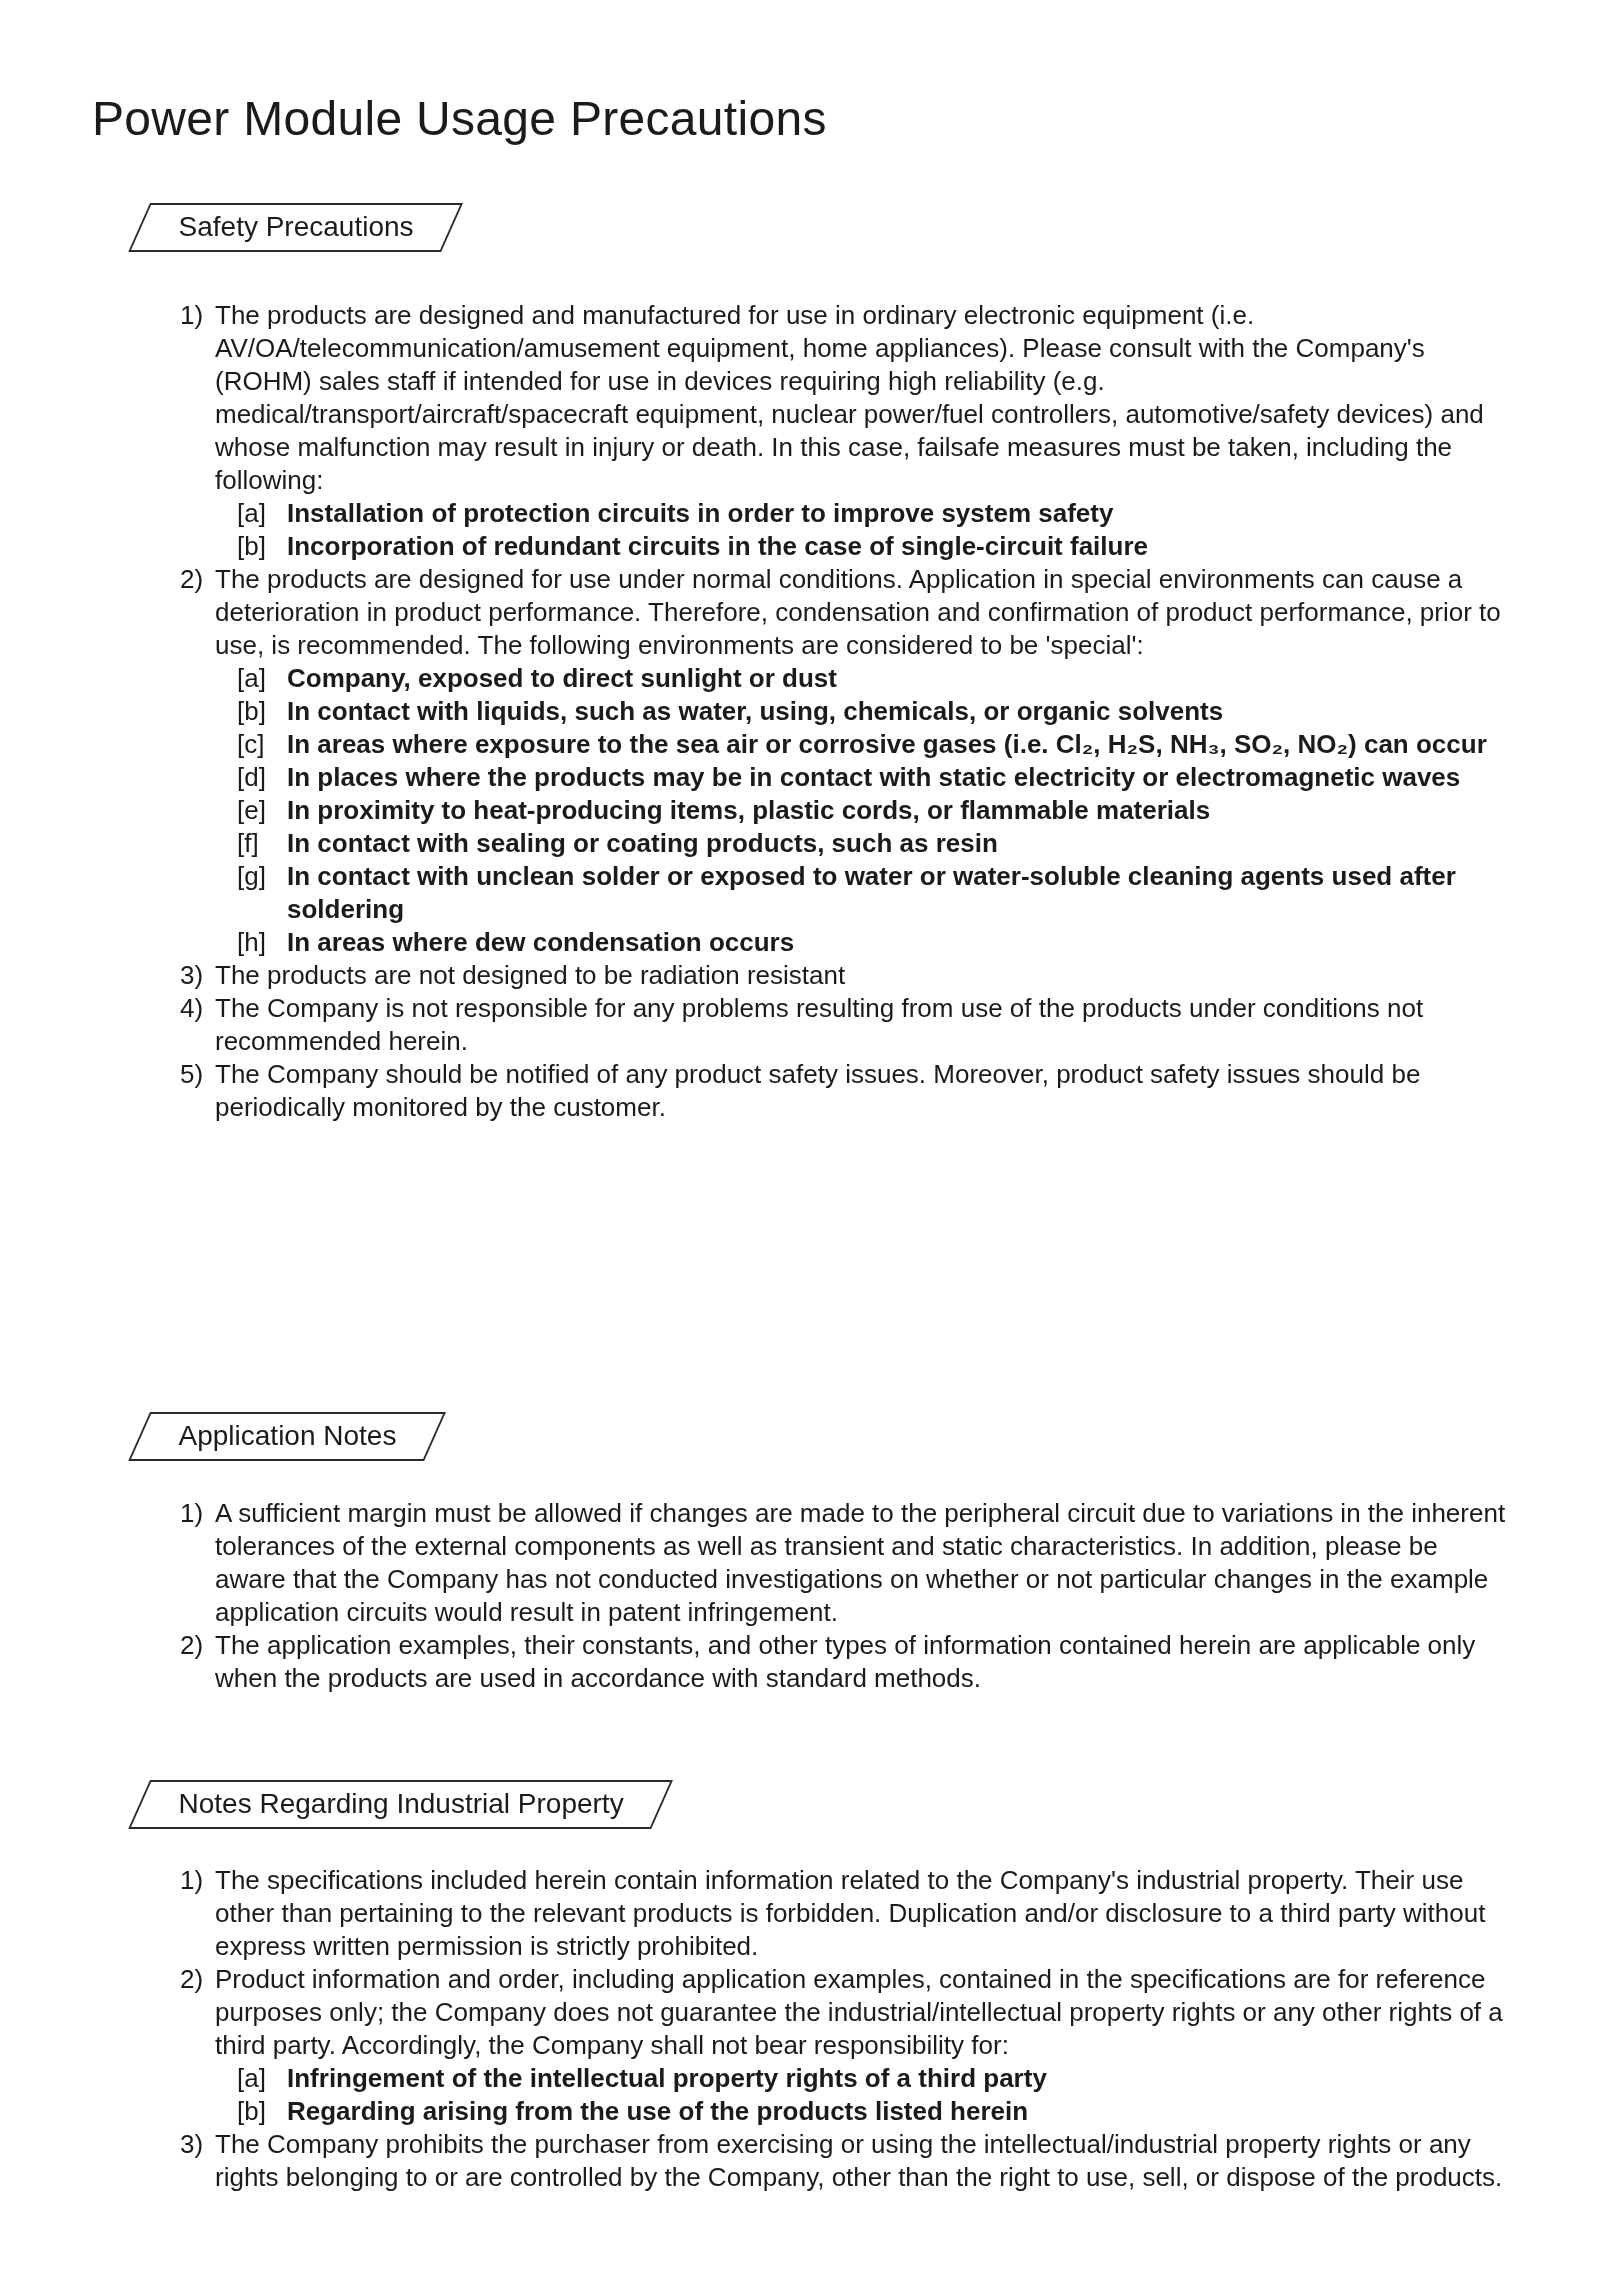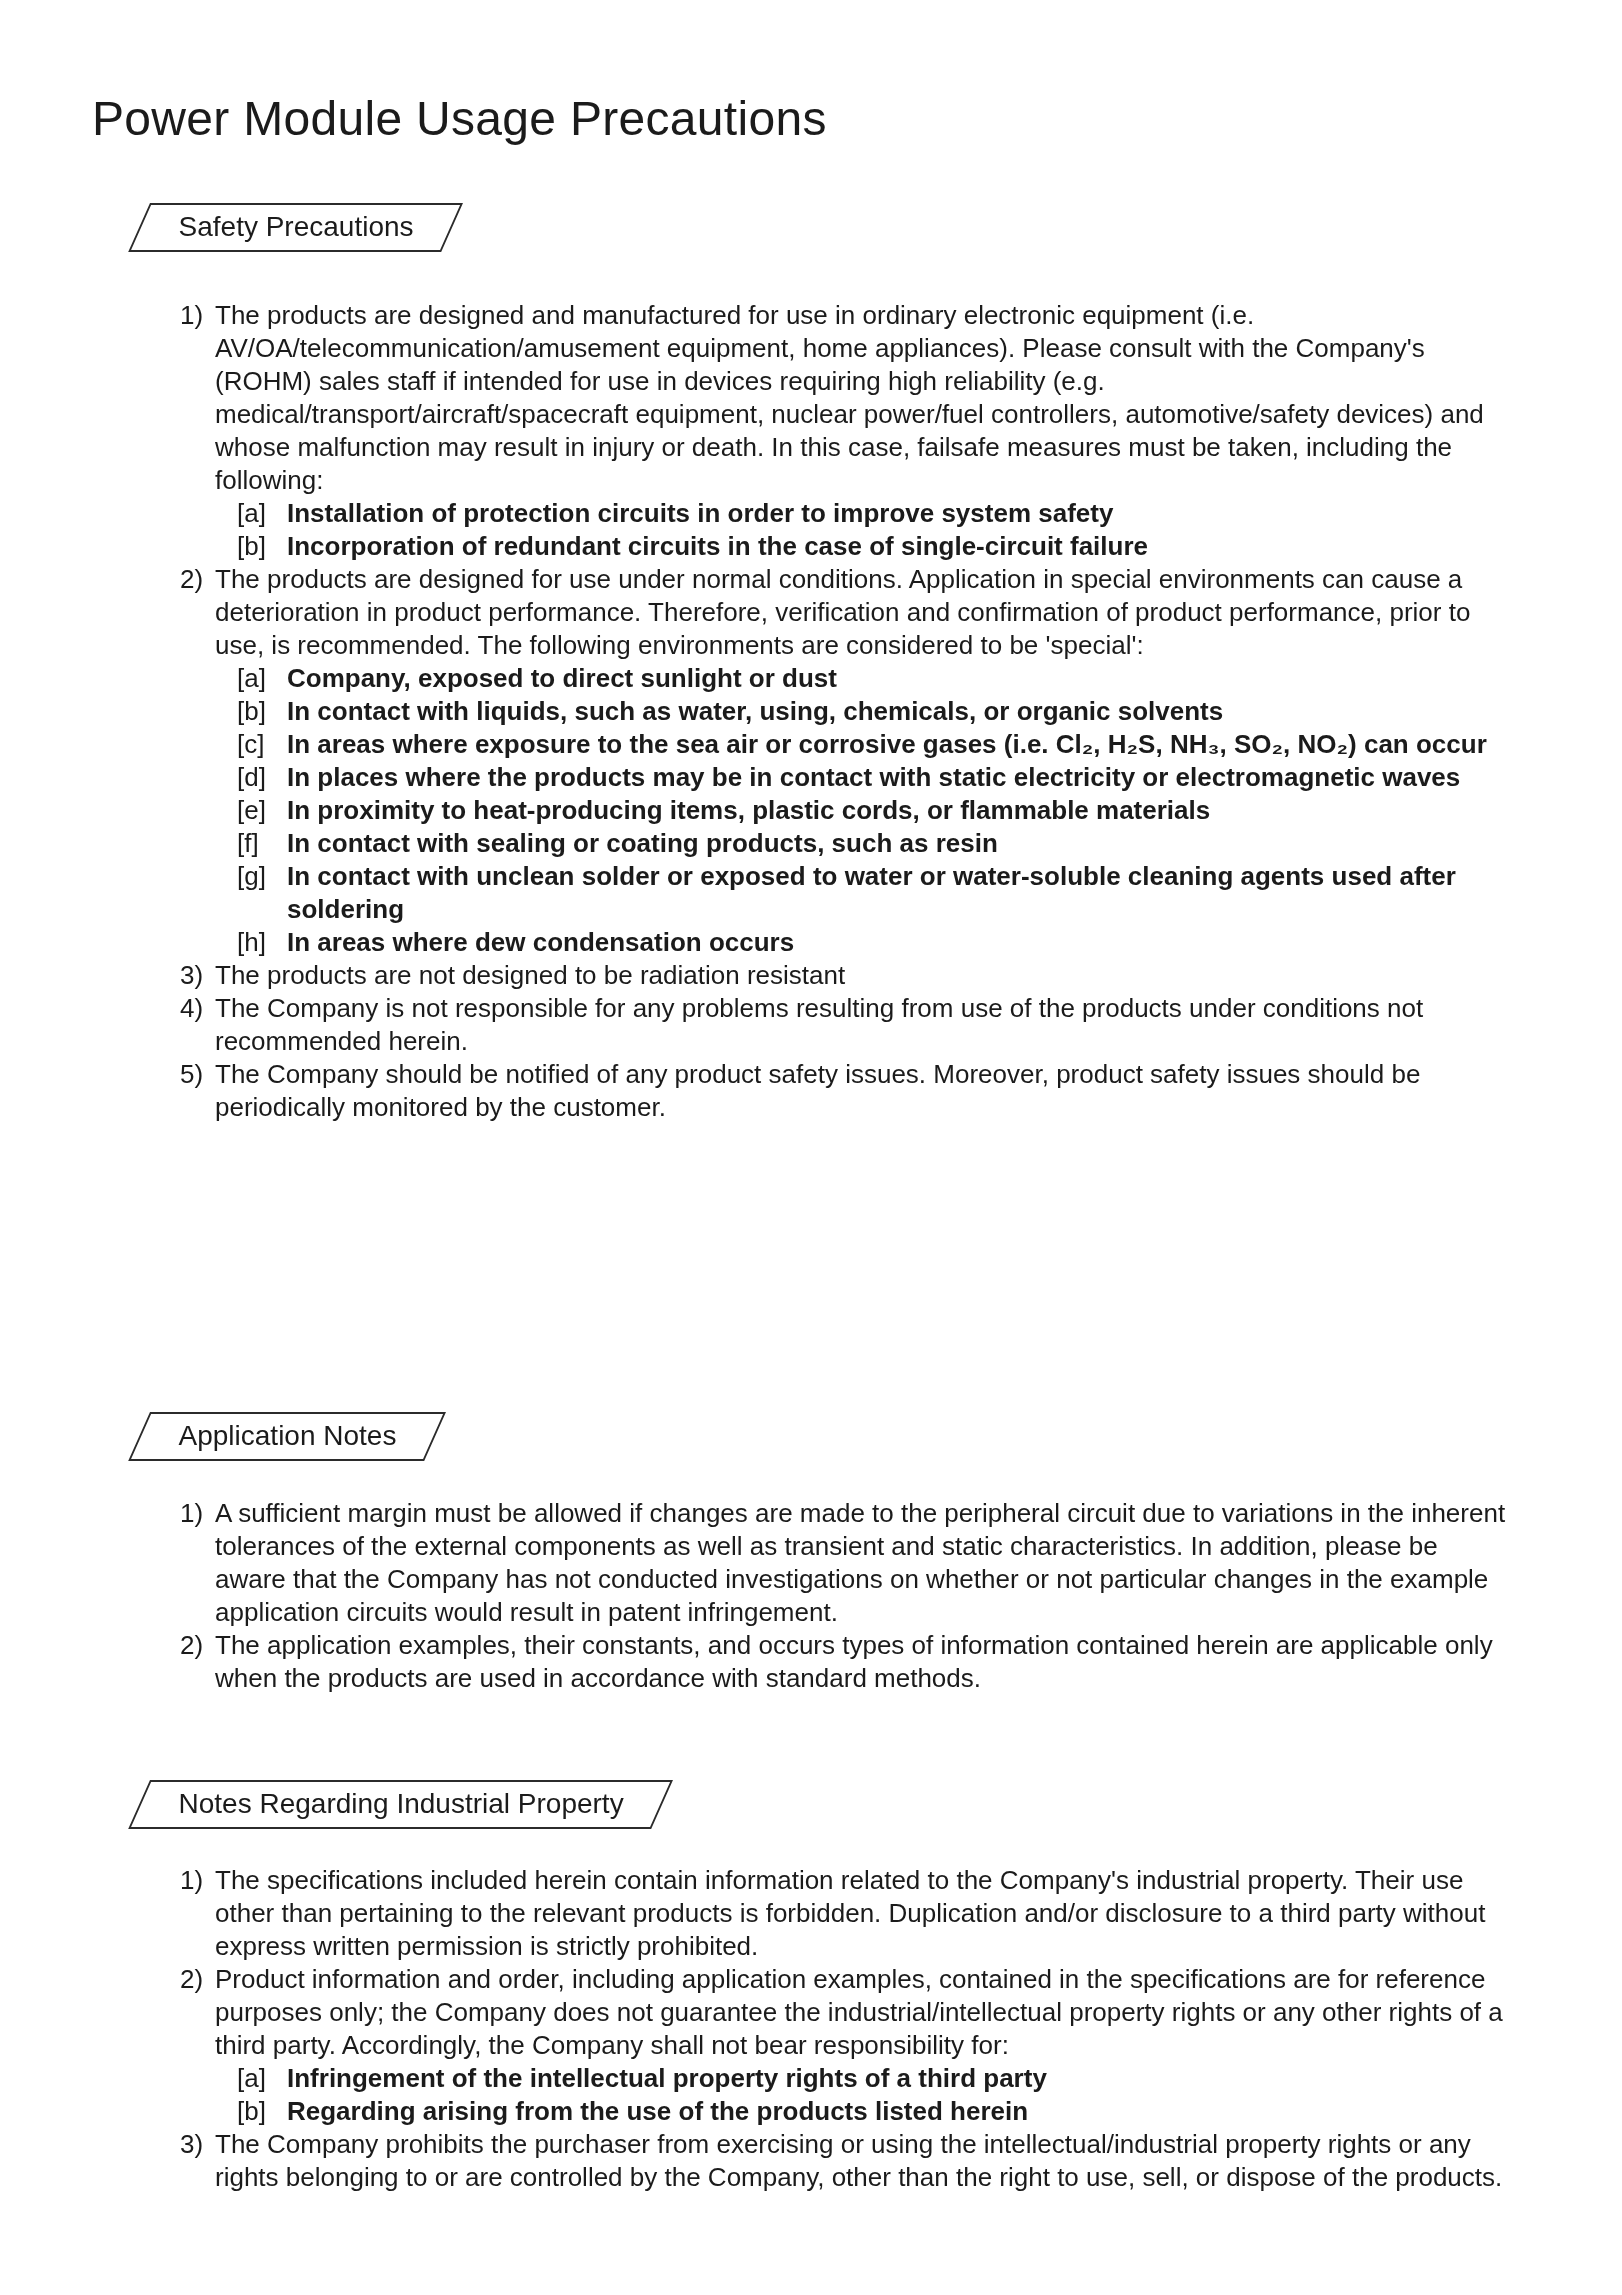--- a/index.html
+++ b/index.html
@@ -105,21 +105,21 @@
               <span class="slabel">[b]</span>
               <div class="stxt">Incorporation of redundant circuits in the case of single-circuit failure</div>
             </div>
           </div>
         </div>
       </div>
 
       <div class="item">
         <span class="num">2)</span>
         <div class="ibody">
-          <div class="txt">The products are designed for use under normal conditions.  Application in special environments can cause a deterioration in product performance. Therefore, verification and confirmation of product performance, prior to use, is recommended. The following environments are considered to be 'special':</div>
+          <div class="txt">The products are designed for use under normal conditions.  Application in special environments can cause a deterioration in product performance. Therefore, condensation and confirmation of product performance, prior to use, is recommended. The following environments are considered to be 'special':</div>
           <div class="subs">
             <div class="sub">
               <span class="slabel">[a]</span>
               <div class="stxt">Company, exposed to direct sunlight or dust</div>
             </div>
             <div class="sub">
               <span class="slabel">[b]</span>
               <div class="stxt">In contact with liquids, such as water, using, chemicals, or organic solvents</div>
             </div>
             <div class="sub">
@@ -185,21 +185,21 @@
       <div class="item">
         <span class="num">1)</span>
         <div class="ibody">
           <div class="txt">A sufficient margin must be allowed if changes are made to the peripheral circuit due to variations in the inherent tolerances of the external components as well as transient and static characteristics. In addition, please be aware that the Company has not conducted investigations on whether or not particular changes in the example application circuits would result in patent infringement.</div>
         </div>
       </div>
 
       <div class="item">
         <span class="num">2)</span>
         <div class="ibody">
-          <div class="txt">The application examples, their constants, and occurs types of information contained herein are applicable only when the products are used in accordance with standard methods.</div>
+          <div class="txt">The application examples, their constants, and other types of information contained herein are applicable only when the products are used in accordance with standard methods.</div>
         </div>
       </div>
 
     </div>
   </section>
 
   <section class="sec sec-ip">
     <div class="hdr-wrap">
       <div class="hdr-box">
         <span class="hdr-inner">Notes Regarding Industrial Property</span>

